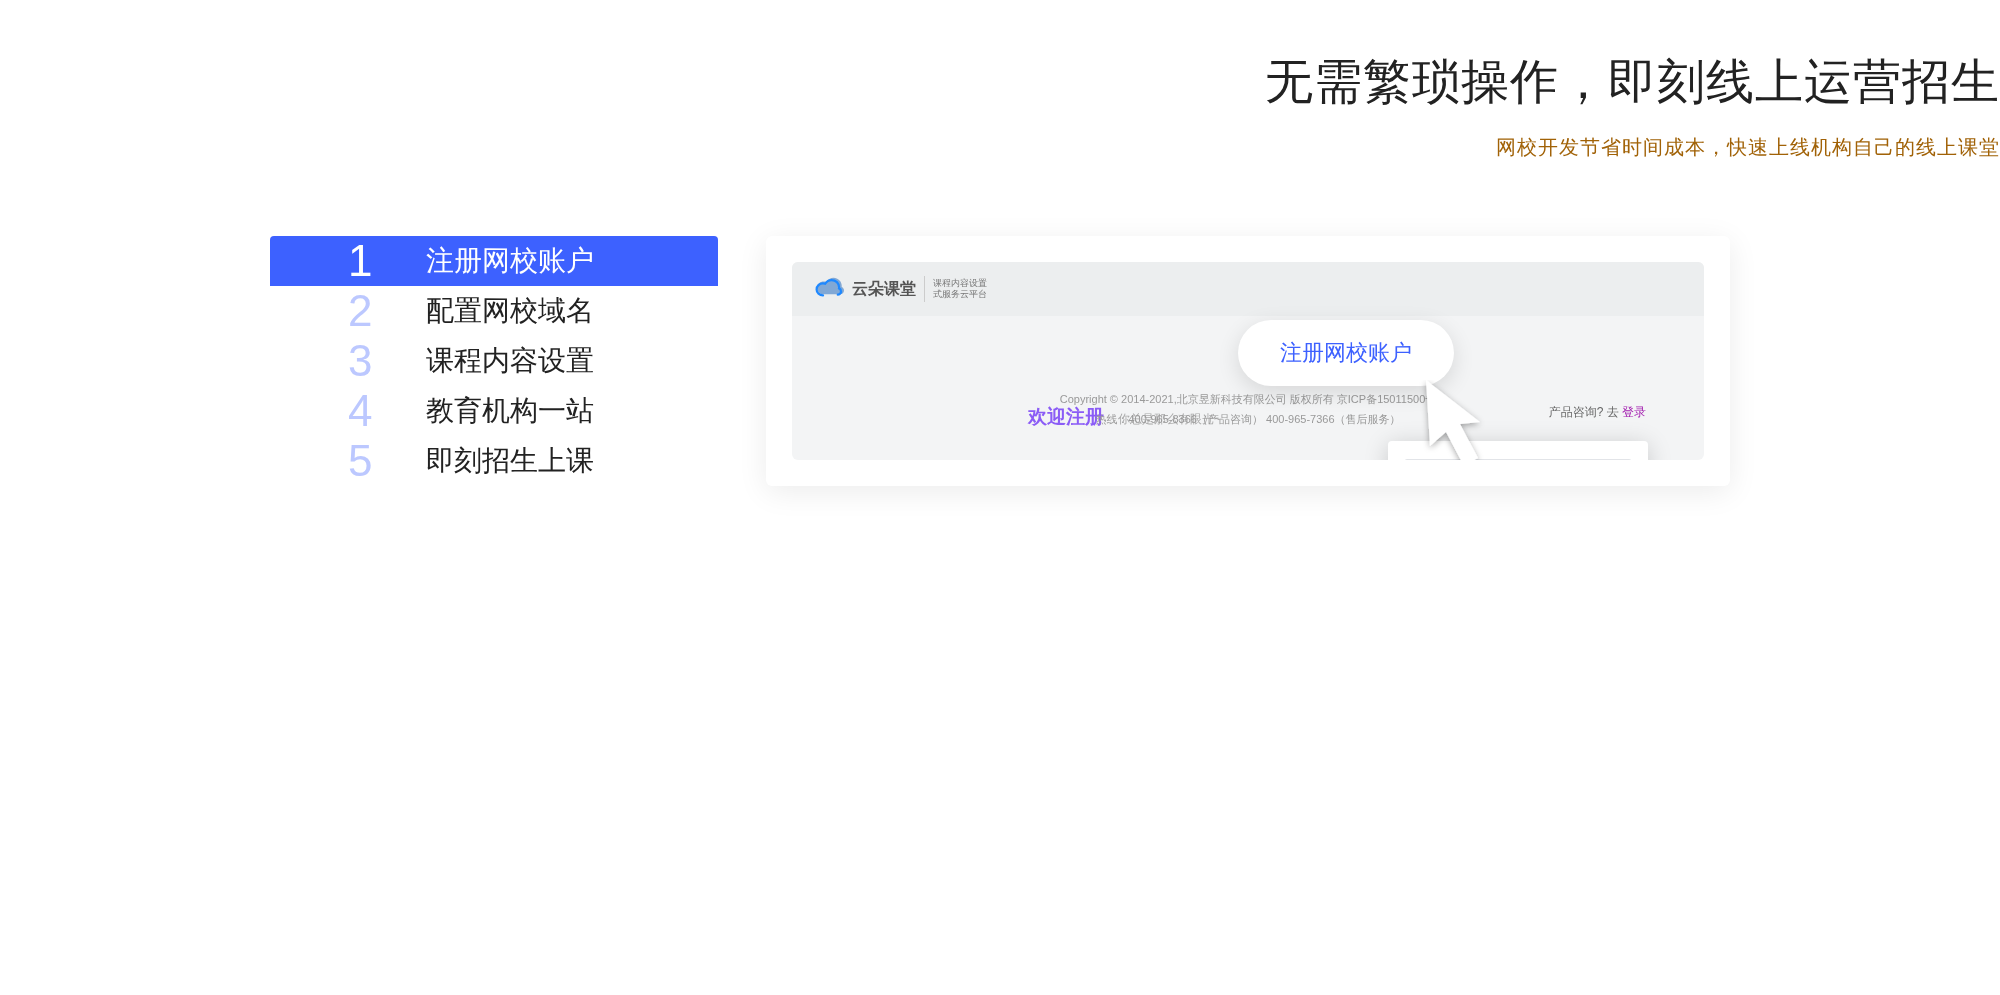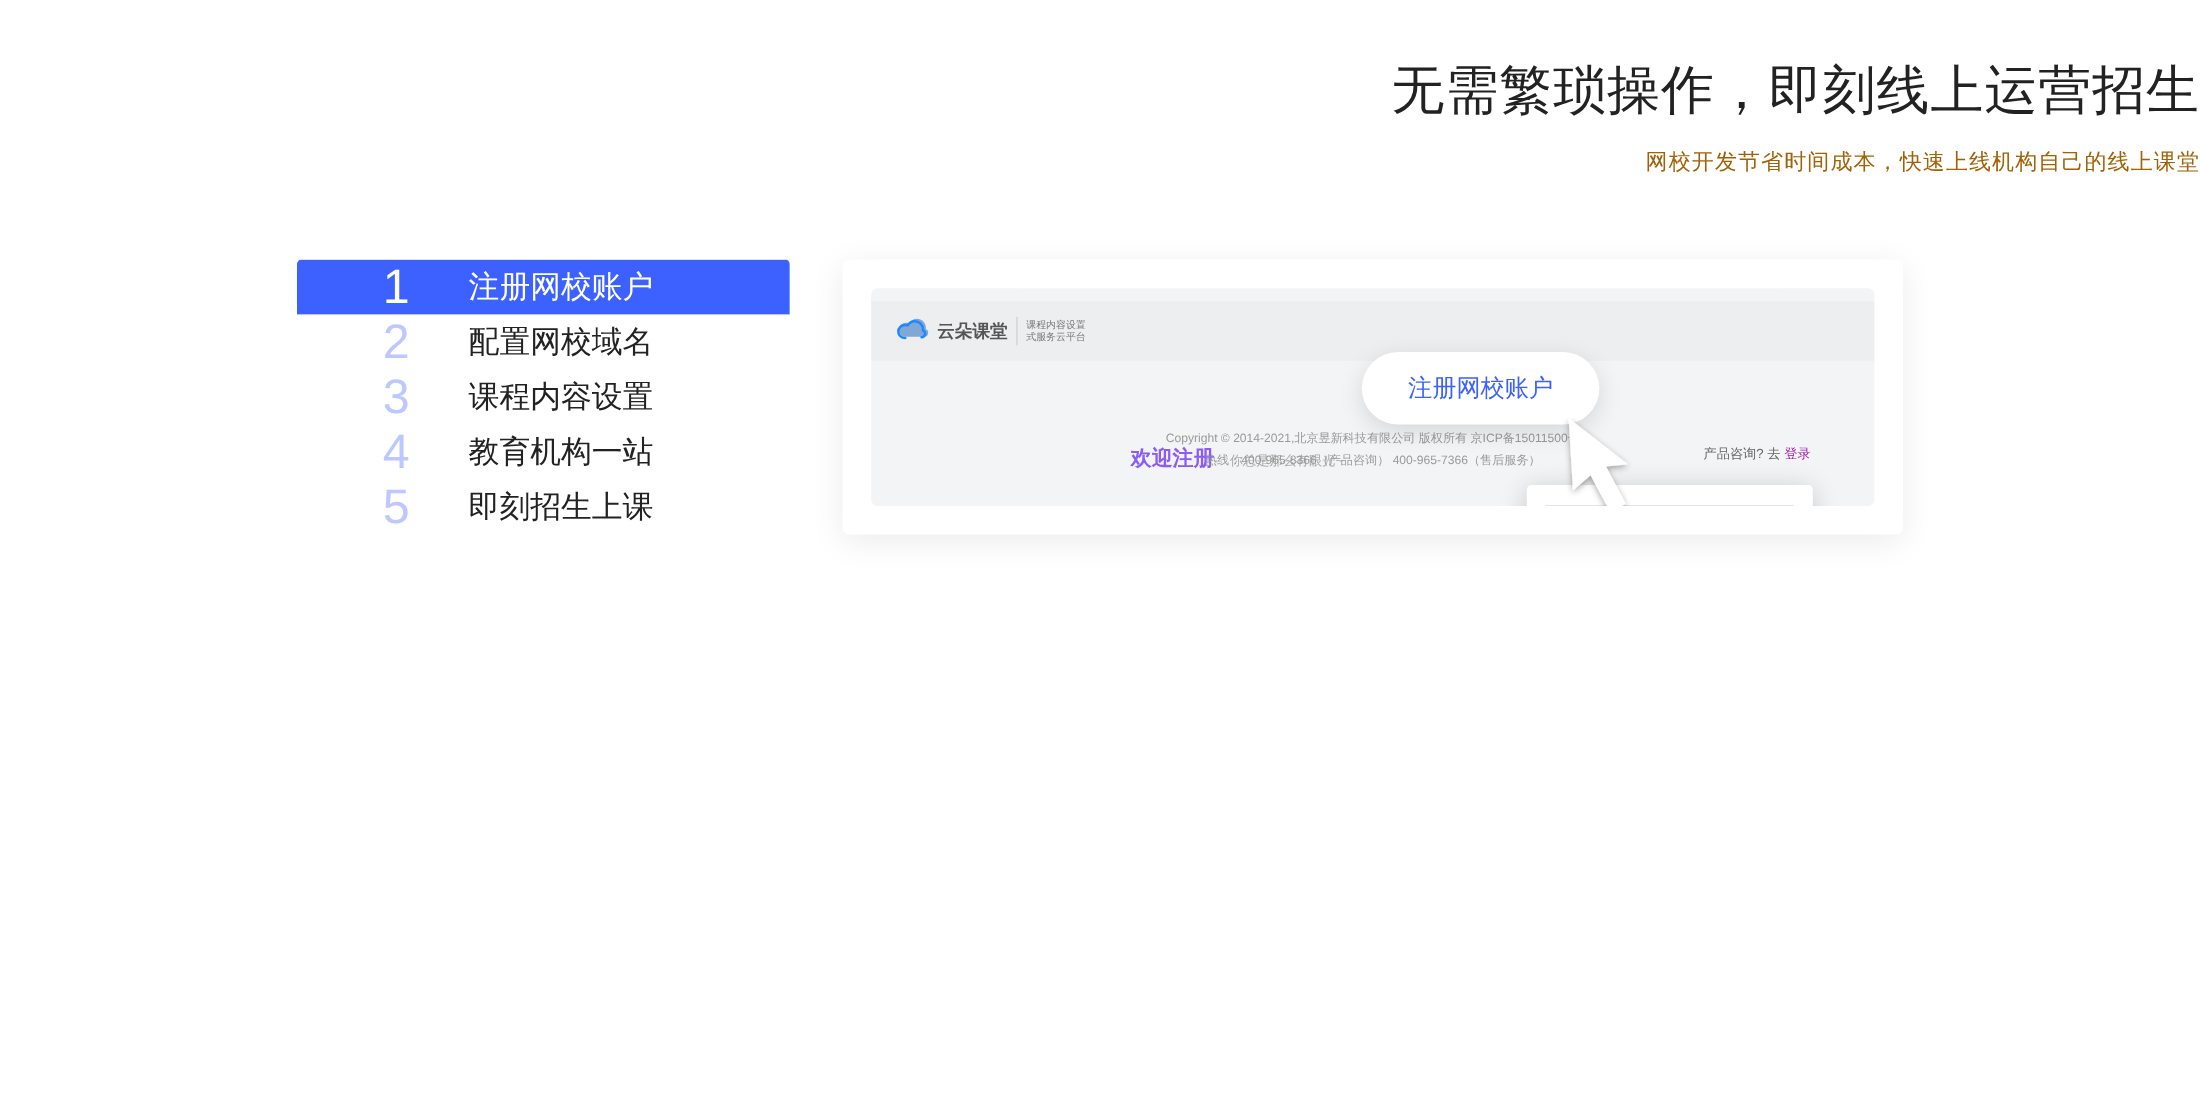--- a/index.html
+++ b/index.html
@@ -86,21 +86,21 @@
       height: 100%;
       background: #f3f4f5;
       border-radius: 6px;
       position: relative;
       overflow: hidden;
     }
 
     
     .mini-header {
       position: absolute;
-      top: 12px; left: 0; right: 0;
+      top: 0; left: 0; right: 0;
       height: 54px;
       background: #eceeef;
       display: flex;
       align-items: center;
       padding-left: 22px;
     }
     .mini-logo {
       display: flex;
       align-items: center;
       gap: 8px;

